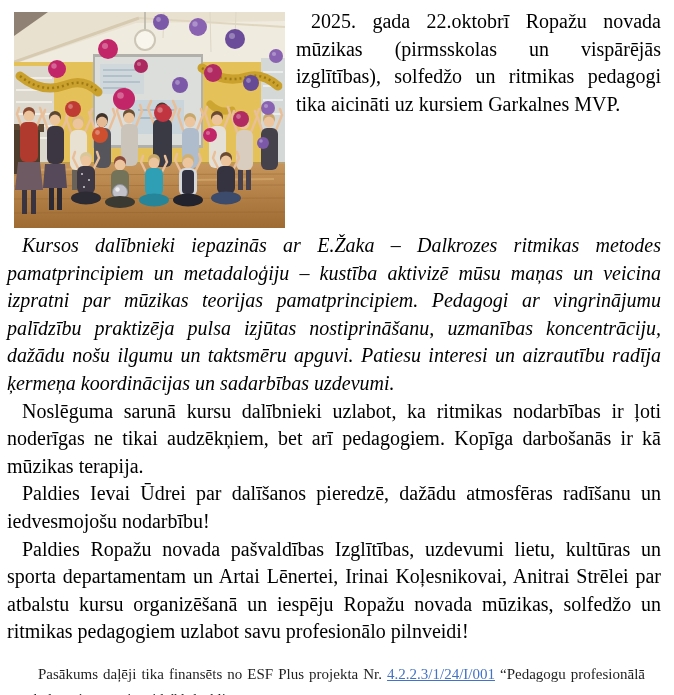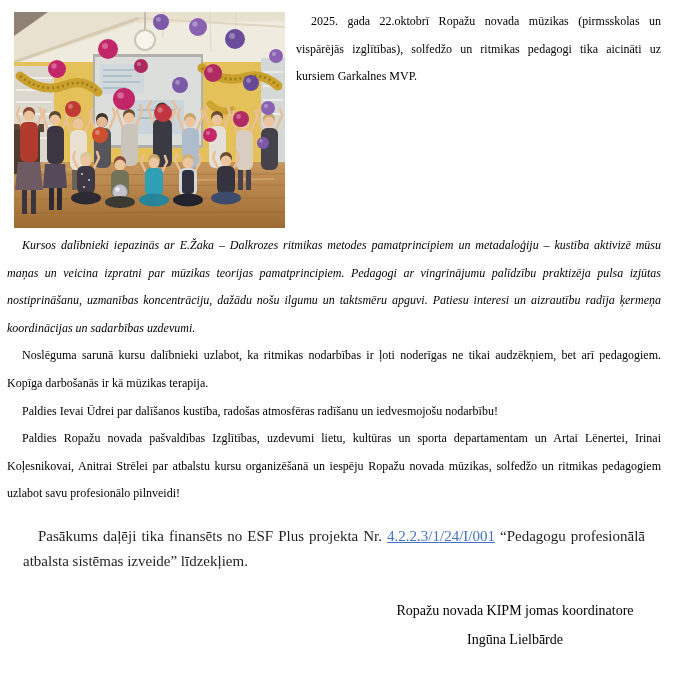--- a/index.html
+++ b/index.html
@@ -14,21 +14,21 @@
   .photo-figure {
     float:left;
     width:271px; height:216px;
     margin:4px 11px 4px 7px;
     padding:0; border:0;
   }
   .photo-figure svg { display:block; width:100%; height:100%; }
   p.serif {
     margin:0;
     font-family:"Liberation Serif","DejaVu Serif",serif;
-    font-size:12px; line-height:27.6px;
+    font-size:20px; line-height:27.6px;
     color:#000;
     text-align:justify;
     text-indent:15px;
   }
   p.sans {
     margin:16px;
     font-family:Liberation Serif, serif;
     font-size:15px; line-height:25px;
     color:#1f1f1f;
     text-align:justify;
@@ -358,21 +358,21 @@
     </svg>
   </figure>
 
   <p class="serif">2025. gada 22.oktobrī Ropažu novada mūzikas (pirmsskolas un vispārējās izglītības), solfedžo un ritmikas pedagogi tika aicināti uz kursiem Garkalnes MVP.</p>
 
 
   <p class="serif clear">Kursos dalībnieki iepazinās ar E.Žaka – Dalkrozes ritmikas metodes pamatprincipiem un metadaloģiju – kustība aktivizē mūsu maņas un veicina izpratni par mūzikas teorijas pamatprincipiem. Pedagogi  ar vingrinājumu palīdzību praktizēja pulsa izjūtas nostiprināšanu, uzmanības koncentrāciju, dažādu nošu ilgumu un taktsmēru apguvi. Patiesu interesi un aizrautību radīja ķermeņa koordinācijas un sadarbības uzdevumi.</p>
 
   <p class="serif">Noslēguma sarunā kursu dalībnieki uzlabot, ka ritmikas nodarbības ir ļoti noderīgas ne tikai audzēkņiem, bet arī pedagogiem. Kopīga darbošanās ir kā mūzikas terapija.</p>
 
-  <p class="serif">Paldies Ievai Ūdrei par dalīšanos kustība, radošas atmosfēras radīšanu un iedvesmojošu nodarbību!</p>
+  <p class="serif">Paldies Ievai Ūdrei par dalīšanos pieredzē, dažādu atmosfēras radīšanu un iedvesmojošu nodarbību!</p>
 
   <p class="serif">Paldies Ropažu novada pašvaldības Izglītības, uzdevumi lietu, kultūras un sporta departamentam un Artai Lēnertei, Irinai Koļesnikovai, Anitrai Strēlei par atbalstu kursu organizēšanā un iespēju Ropažu novada mūzikas, solfedžo un ritmikas pedagogiem uzlabot savu profesionālo pilnveidi!</p>
 
   <p class="sans"><span>Pasākums daļēji tika finansēts no ESF Plus projekta Nr. </span><a class="doc-link">4.2.2.3/1/24/I/001</a><span> “Pedagogu profesionālā atbalsta sistēmas izveide” līdzekļiem.</span></p>
 
   <div class="signature">
     <div>Ropažu novada KIPM jomas koordinatore</div>
     <div>Ingūna Lielbārde</div>
   </div>
 

